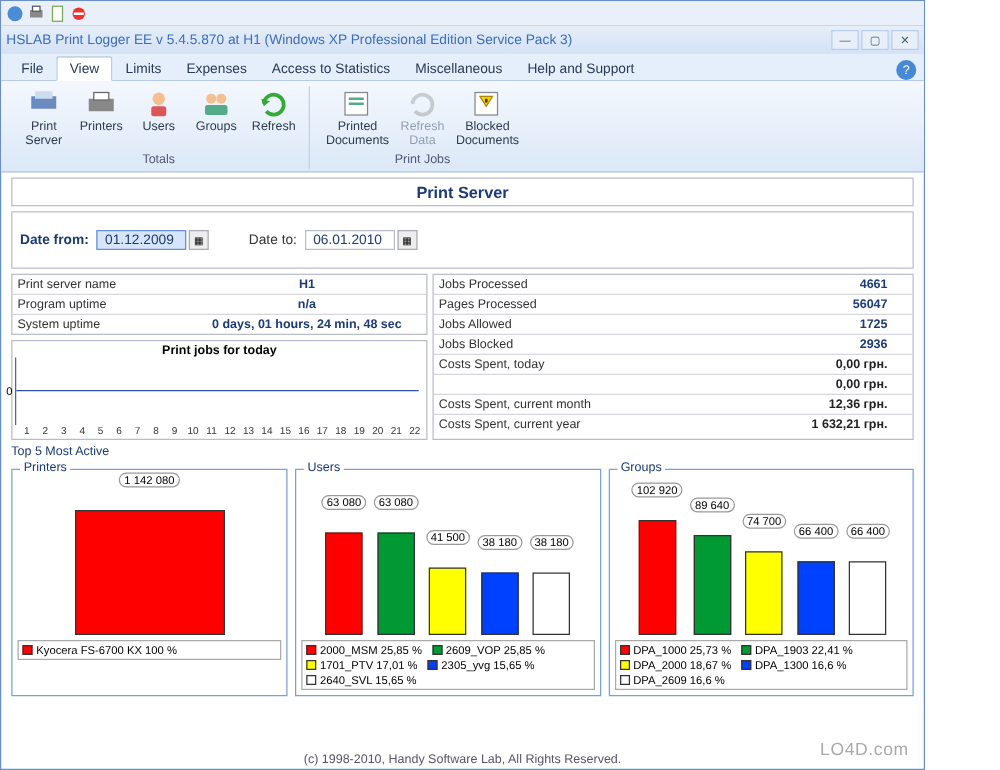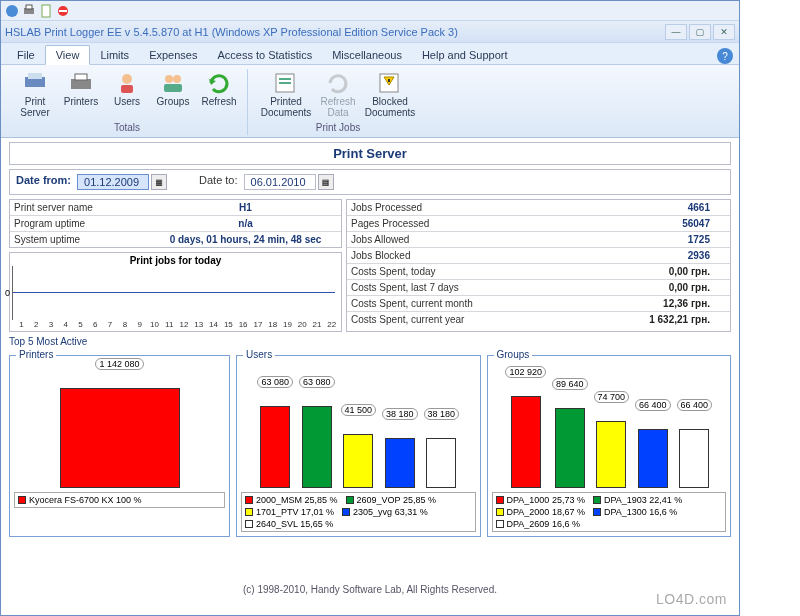--- a/index.html
+++ b/index.html
@@ -18,21 +18,21 @@
 .ribbon .group { border-right: 1px solid #bcd1ea; padding: 0 6px 2px; text-align: center; }
 .ribbon .group:last-child { border-right: none; }
 .ribbon .btns { display: flex; gap: 2px; }
 .ribbon .rbtn { width: 44px; text-align: center; padding: 2px 1px; font-size: 10px; color: #2d3c50; cursor: pointer; border-radius: 3px; }
 .ribbon .rbtn.wide { width: 56px; }
 .ribbon .rico { width: 28px; height: 24px; margin: 0 auto 1px; display: block; }
 .ribbon .rbtn.disabled { opacity: 0.45; }
 .ribbon .glabel { font-size: 10px; color: #557; margin-top: 2px; }
 .content { padding: 4px 8px; }
 .panel-title { text-align: center; font-weight: bold; font-size: 13px; color: #1b3a77; padding: 3px; border: 1px solid #b9bdc9; background: #fff; margin-bottom: 4px; }
-.daterow { display: flex; gap: 6px; border: 1px solid #b9bdc9; padding: 4px 6px; margin-bottom: 4px; font-size: 11px; }
+.daterow { display: flex; align-items: center; gap: 6px; border: 1px solid #b9bdc9; padding: 14px 6px; margin-bottom: 4px; font-size: 11px; }
 .daterow .dlabel { color: #1b3a77; font-weight: bold; }
 .datefield { display: flex; align-items: center; gap: 2px; }
 .datefield .dval { border: 1px solid #b9bdc9; padding: 1px 6px; font-size: 11px; color: #1b3a77; min-width: 72px; }
 .datefield .dval.sel { background: #d7e5fb; border-color: #6b8fd3; }
 .datefield .dbtn { width: 16px; height: 16px; border: 1px solid #aab; background: #eee; font-size: 8px; display: flex; align-items: center; justify-content: center; cursor: pointer; }
 .twocol { display: flex; gap: 4px; margin-bottom: 4px; }
 .infobox { border: 1px solid #b9bdc9; flex: 1; }
 .inforow { display: flex; border-bottom: 1px solid #d5d7dd; font-size: 10px; }
 .inforow:last-child { border-bottom: none; }
 .inforow .k { padding: 2px 4px; width: 140px; color: #333; }
@@ -50,21 +50,21 @@
 .fieldset { border: 1px solid #7aa0d6; padding: 4px; position: relative; flex: 1; }
 .fieldset .legend { position: absolute; top: -7px; left: 6px; background: #fff; padding: 0 3px; font-size: 10px; color: #1b3a77; }
 .top5 { display: flex; gap: 6px; margin-top: 8px; }
 .barchart { height: 130px; display: flex; align-items: flex-end; justify-content: center; gap: 6px; padding: 4px 2px 2px; }
 .bar { position: relative; display: flex; flex-direction: column; align-items: center; }
 .bar .bval { font-size: 9px; border: 1px solid #999; border-radius: 6px; padding: 0 3px; margin-bottom: 18px; background: #fff; white-space: nowrap; }
 .bar .bbox { border: 1px solid #333; }
 .legendrow { border: 1px solid #aaa; padding: 2px 3px; font-size: 9px; display: flex; flex-wrap: wrap; gap: 2px 8px; margin-top: 2px; }
 .legentry { display: flex; align-items: center; gap: 3px; white-space: nowrap; }
 .legsq { width: 8px; height: 8px; border: 1px solid #333; display: inline-block; }
-.footer { position: absolute; bottom: 20px; left: 0; right: 0; text-align: center; font-size: 10px; color: #556; }
+.footer { position: absolute; bottom: 2px; left: 0; right: 0; text-align: center; font-size: 10px; color: #556; }
 .watermark { position: absolute; bottom: 8px; right: 12px; font-size: 14px; color: #aaa; font-family: Arial; letter-spacing: 0.5px; }
 </style>
 </head>
 <body>
 
 <div class="window">
   <div class="quickbar">
     <span class="qico"><svg width="14" height="14">
           <circle cx="7" cy="7" r="6" fill="#4a8cd6"></circle>
         </svg></span>
@@ -223,21 +223,20 @@
           </div>
         <div class="inforow">
             <span class="k">Jobs Blocked</span>
             <span class="v">2936</span>
           </div>
         <div class="inforow">
             <span class="k">Costs Spent, today</span>
             <span class="v black">0,00 грн.</span>
           </div>
         <div class="inforow">
-            <span class="k">Costs Spent, last 7 days</span>
             <span class="v black">0,00 грн.</span>
           </div>
         <div class="inforow">
             <span class="k">Costs Spent, current month</span>
             <span class="v black">12,36 грн.</span>
           </div>
         <div class="inforow">
             <span class="k">Costs Spent, current year</span>
             <span class="v black">1 632,21 грн.</span>
           </div>
@@ -293,21 +292,21 @@
             <div class="legentry">
               <span class="legsq" style="background: rgb(0, 153, 51);"></span>
               <span>2609_VOP 25,85 %</span>
             </div>
             <div class="legentry">
               <span class="legsq" style="background: rgb(255, 255, 0);"></span>
               <span>1701_PTV 17,01 %</span>
             </div>
             <div class="legentry">
               <span class="legsq" style="background: rgb(0, 64, 255);"></span>
-              <span>2305_yvg  63,31 %</span>
+              <span>2305_yvg  15,65 %</span>
             </div>
             <div class="legentry">
               <span class="legsq" style="background: rgb(255, 255, 255);"></span>
               <span>2640_SVL  15,65 %</span>
             </div>
           </div>
       </div>
       <div class="fieldset">
         <span class="legend">Groups</span>
         <div class="barchart">

